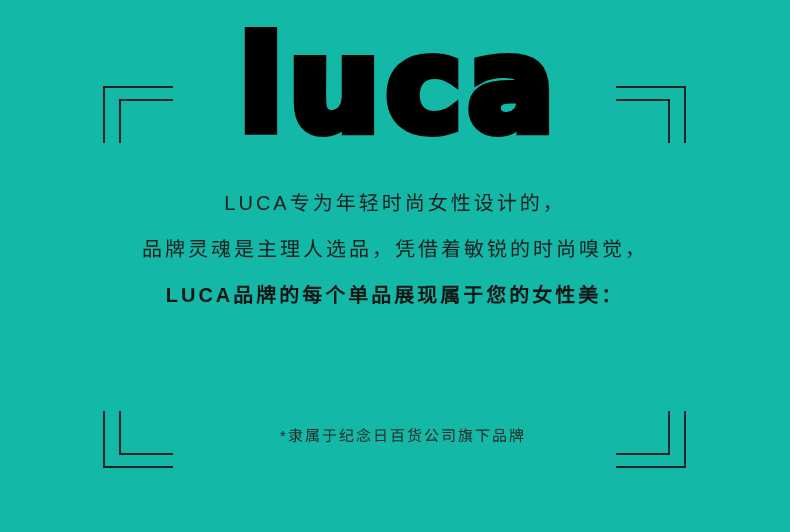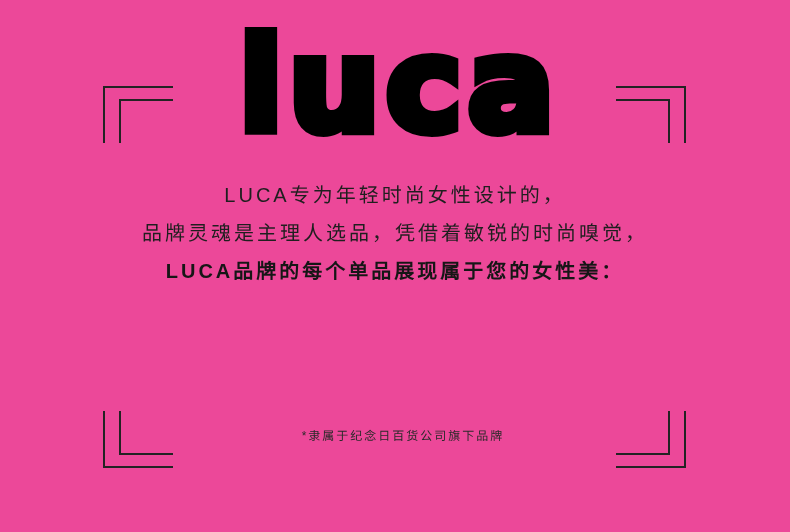--- a/index.html
+++ b/index.html
@@ -5,21 +5,21 @@
   html, body { margin: 0; padding: 0; }
   body {
     width: 790px; height: 532px;
     background: #ffffff;
     font-family: "Liberation Sans", "DejaVu Sans", sans-serif;
     overflow: hidden;
   }
   .stage {
     position: relative;
     width: 790px; height: 532px;
-    background: #ec4899;
+    background: #14b8a6;
   }
 
   
   .logo {
     position: absolute;
     top: 22px; left: 9px; right: 0;
     text-align: center;
     font-family: "DejaVu Sans", sans-serif;
     font-weight: 900;
     font-size: 128px;
@@ -45,36 +45,36 @@
   .br-inner { left:616px; top:411px; width:54px; height:44px; border-bottom-width:2px; border-right-width:2px; }
 
   
   .intro {
     position: absolute;
     top: 176px; left: 0; right: 0;
     text-align: center;
     color: #1f1f1f;
   }
   .intro p {
-    margin: 0;
+    margin: 8px;
     font-size: 20px;
     line-height: 38px;
     letter-spacing: 3px;
     font-weight: 400;
     white-space: nowrap;
     text-align: center;
   }
   .intro p.em { font-weight: 700; color: #161616; }
 
   
   .footnote {
     position: absolute;
     top: 428px; left: 0; right: 0;
     text-align: center;
-    font-size: 12px;
+    font-size: 15px;
     line-height: 16px;
     letter-spacing: 2px;
     color: #2a2a2a;
     white-space: nowrap;
     padding-left: 16px;
   }
 </style>
 </head>
 <body>
 

